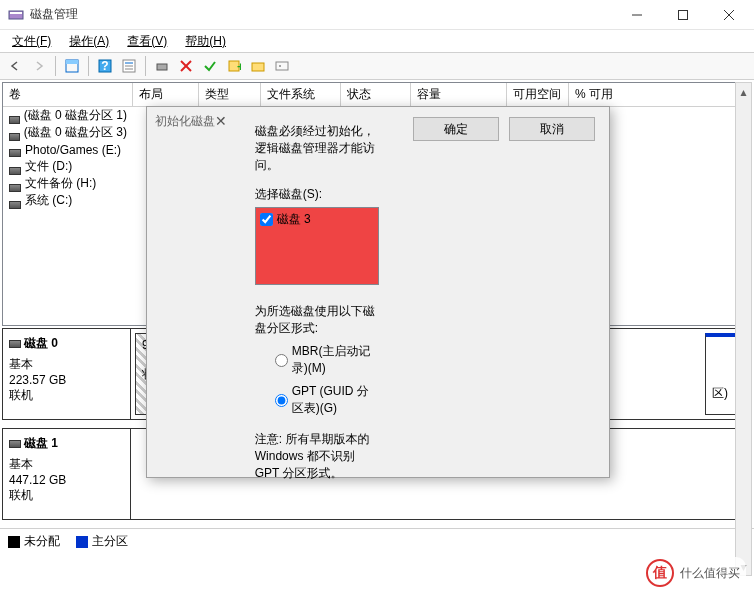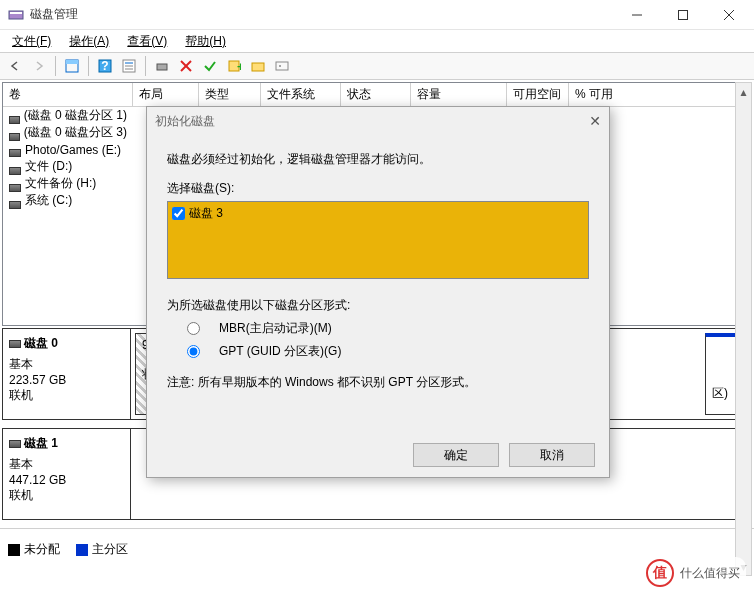--- a/index.html
+++ b/index.html
@@ -20,29 +20,29 @@
 .lv-row .cell { padding: 0 6px; display: flex; align-items: flex-end; gap: 4px; overflow: hidden; white-space: nowrap; }
 .disk-icon { width: 12px; height: 8px; background: linear-gradient(#888,#555); border: 1px solid #333; display: inline-block; }
 .panes { margin: 2px; }
 .disk-pane { display: flex; border: 1px solid #333; margin-bottom: 8px; height: 92px; }
 .disk-info { width: 128px; padding: 6px; border-right: 1px solid #333; background: #fff; }
 .disk-info .dtitle { font-weight: bold; margin-bottom: 4px; display: flex; align-items: center; gap: 3px; }
 .disk-parts { flex: 1; display: flex; padding: 4px; gap: 0; }
 .part { border: 1px solid #333; padding: 4px 6px; background: #fff; }
 .part.primary { border-top: 4px solid #0033cc; }
 .part.hatched { background: repeating-linear-gradient(45deg,#fff,#fff 3px,#ccc 3px,#ccc 6px); }
-.legend { padding: 12px 8px; display: flex; align-items: center; gap: 16px; border-top: 1px solid #d0d0d0; }
+.legend { padding: 4px 8px; display: flex; align-items: center; gap: 16px; border-top: 1px solid #d0d0d0; }
 .legend .swatch { width: 12px; height: 12px; display: inline-block; margin-right: 4px; vertical-align: middle; }
-.dialog { position: absolute; left: 146px; top: 106px; width: 464px; height: 372px; background: #f0f0f0; border: 1px solid #a0a0a0; box-shadow: 3px 3px 12px rgba(0,0,0,.3); display: flex; flex-direction: column; }
+.dialog { position: absolute; left: 146px; top: 106px; width: 464px; height: 372px; background: #f0f0f0; border: 1px solid #a0a0a0; box-shadow: 3px 3px 12px rgba(0,0,0,.3); display: flex; flex-direction: row; }
 .dlg-title { height: 28px; display: flex; align-items: center; justify-content: space-between; padding: 0 8px; color: #666; }
 .dlg-body { padding: 10px 20px; flex: 1; }
 .dlg-body .msg { margin: 6px 0 12px; }
-.dlg-list { border: 1px solid #828790; background: #eab308; height: 78px; padding: 2px; margin-bottom: 18px; }
+.dlg-list { border: 1px solid #828790; background: #ef4444; height: 78px; padding: 2px; margin-bottom: 18px; }
 .dlg-list label { display: flex; align-items: center; gap: 4px; padding: 1px 2px; }
-.dlg-radio { margin: 6px 0 6px 20px; display: flex; align-items: center; gap: 19px; }
+.dlg-radio { margin: 6px 0 6px 20px; display: flex; align-items: center; gap: 4px; }
 .dlg-note { margin-top: 14px; }
 .dlg-buttons { display: flex; justify-content: flex-end; gap: 10px; padding: 10px 14px; }
 .dlg-buttons button { width: 86px; height: 24px; background: #e1e1e1; border: 1px solid #adadad; }
 .scroll-track { position: absolute; right: 2px; top: 82px; width: 17px; height: 494px; background: #f0f0f0; border: 1px solid #d0d0d0; display: flex; flex-direction: column; justify-content: space-between; align-items: center; }
 .scroll-btn { width: 15px; height: 17px; display: flex; align-items: center; justify-content: center; color: #606060; }
 .watermark { position: absolute; right: 8px; bottom: 8px; display: flex; align-items: center; gap: 6px; background: rgba(255,255,255,.85); padding: 2px 6px; border-radius: 10px; font-size: 13px; color: #555; }
 .watermark .circ { width: 28px; height: 28px; border-radius: 50%; border: 2px solid #d33; display: flex; align-items: center; justify-content: center; color: #d33; font-weight: bold; font-size: 14px; }
 svg { display: block; }
 </style>
 </head>

